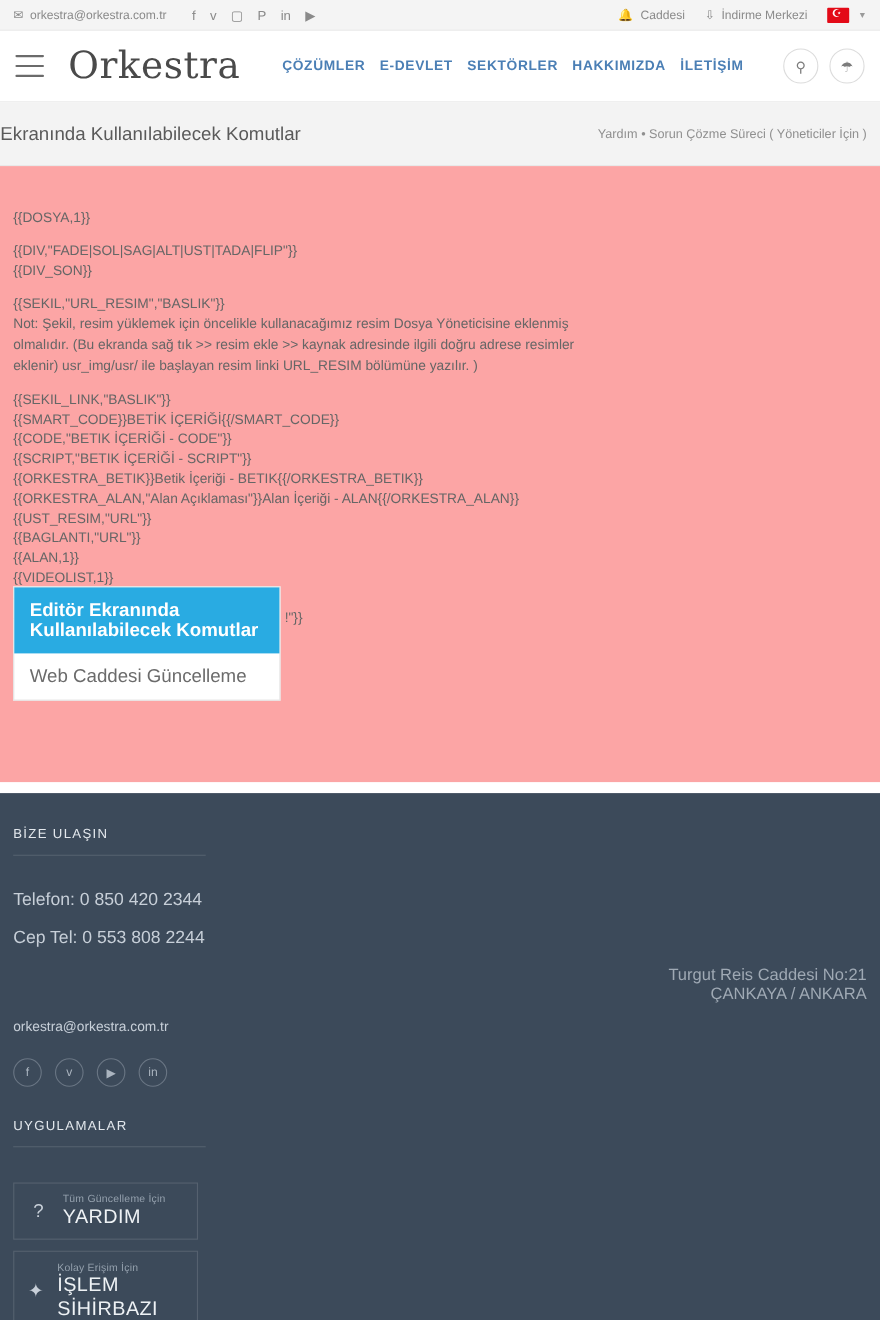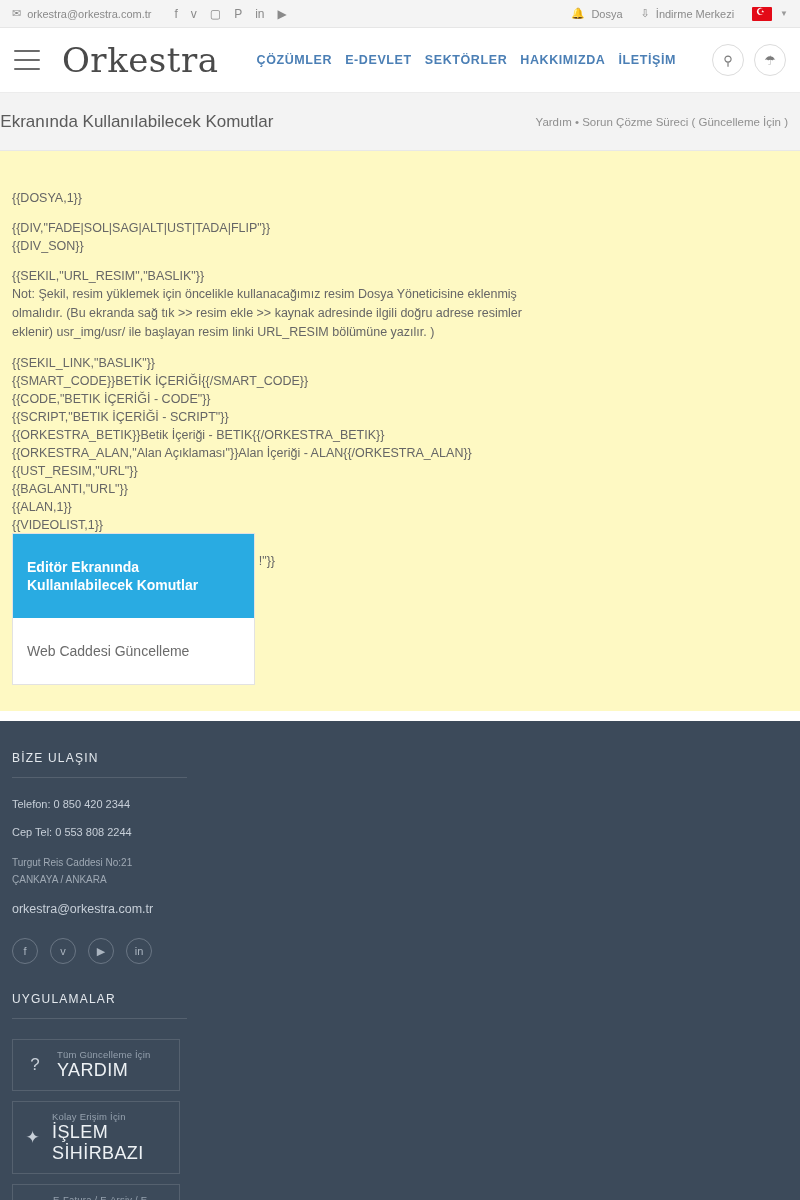--- a/index.html
+++ b/index.html
@@ -82,42 +82,42 @@
     font-size: 17px; font-weight: normal; color: #5a5a5a; white-space: nowrap;
     margin-left: -40px;
   }
   .breadcrumb {
     margin-left: auto; font-size: 11.5px; color: #8f8f8f; white-space: nowrap;
   }
 
   
   .content {
     padding: 38px 12px 0 12px;
-    background: #fef9c3;
+    background: #fca5a5;
     min-height: 560px;
     position: relative;
   }
   .code-block { font-size: 12.5px; color: #666; line-height: 18px; }
   .code-block p { margin: 0 0 0 0; }
   .spacer-line { height: 12px; }
   .note { color: #666; }
   .wrap-note { max-width: 520px; line-height: 19px; }
 
   
   .sidelist {
     position: absolute;
     left: 12px;
     top: 382px;
     width: 243px;
     border: 1px solid #e2e2e2;
     background: #fff;
   }
   .sidelist .row {
-    padding: 24px 14px;
-    font-size: 14px;
+    padding: 12px 14px;
+    font-size: 17px;
     color: #6b6b6b;
     border-bottom: 1px solid #ececec;
     line-height: 18px;
     cursor: pointer;
   }
   .sidelist .row:last-child { border-bottom: none; }
   .sidelist .row.active {
     background: #29abe2;
     color: #ffffff;
     font-weight: bold;
@@ -130,26 +130,26 @@
     color: #c7cfd8;
     padding: 30px 12px 26px 12px;
     margin-top: 10px;
   }
   .footer h3 {
     font-size: 12px;
     letter-spacing: 1.2px;
     font-weight: normal;
     color: #e3e8ed;
     padding-bottom: 12px;
-    margin-bottom: 20px;
+    margin-bottom: 32px;
     border-bottom: 1px solid #55616f;
     width: 175px;
   }
-  .footer .line { font-size: 11px; margin-bottom: 16px; color: #c7cfd8; }
-  .footer .addr { font-size: 10px; line-height: 17px; color: #9fa9b4; margin-bottom: 14px; }
+  .footer .line { font-size: 16px; margin-bottom: 16px; color: #c7cfd8; }
+  .footer .addr { font-size: 15px; line-height: 17px; color: #9fa9b4; margin-bottom: 14px; text-align: right; }
   .footer .mail { font-size: 12.5px; color: #c7cfd8; margin-bottom: 22px; }
   .social-row { display: flex; gap: 12px; margin-bottom: 28px; }
   .social-row .sc {
     width: 26px; height: 26px; border-radius: 50%; border: 1px solid #6a7684;
     display: flex; align-items: center; justify-content: center;
     font-size: 11px; color: #aab4bf; cursor: pointer;
   }
   .app-card {
     display: flex; align-items: center; gap: 12px;
     border: 1px solid #55616f; padding: 9px 12px; margin-bottom: 10px;
@@ -173,21 +173,21 @@
       <span>ᴠ</span>
       <span>▢</span>
       <span>P</span>
       <span>in</span>
       <span>▶</span>
     </div>
   </div>
   <div class="right">
     <div class="item">
       <span>🔔</span>
-      <span>Dosya</span>
+      <span>Caddesi</span>
     </div>
     <div class="item">
       <span>⇩</span>
       <span>İndirme Merkezi</span>
     </div>
     <div class="item">
       <span class="flag"></span>
       <span class="chev-small">▼</span>
     </div>
   </div>
@@ -212,21 +212,21 @@
       <span>⚲</span>
     </div>
     <div class="circle-btn">
       <span>☂</span>
     </div>
   </div>
 </div>
 
 <div class="titlebar">
   <h1>itör Ekranında Kullanılabilecek Komutlar</h1>
-  <div class="breadcrumb">Yardım • Sorun Çözme Süreci ( Güncelleme İçin )</div>
+  <div class="breadcrumb">Yardım • Sorun Çözme Süreci ( Yöneticiler İçin )</div>
 </div>
 
 <div class="content">
   <div class="code-block">
     <p>{{DOSYA,1}}</p>
     <div class="spacer-line"></div>
     <p>{{DIV,"FADE|SOL|SAG|ALT|UST|TADA|FLIP"}}</p>
     <p>{{DIV_SON}}</p>
     <div class="spacer-line"></div>
     <p>{{SEKIL,"URL_RESIM","BASLIK"}}</p>

